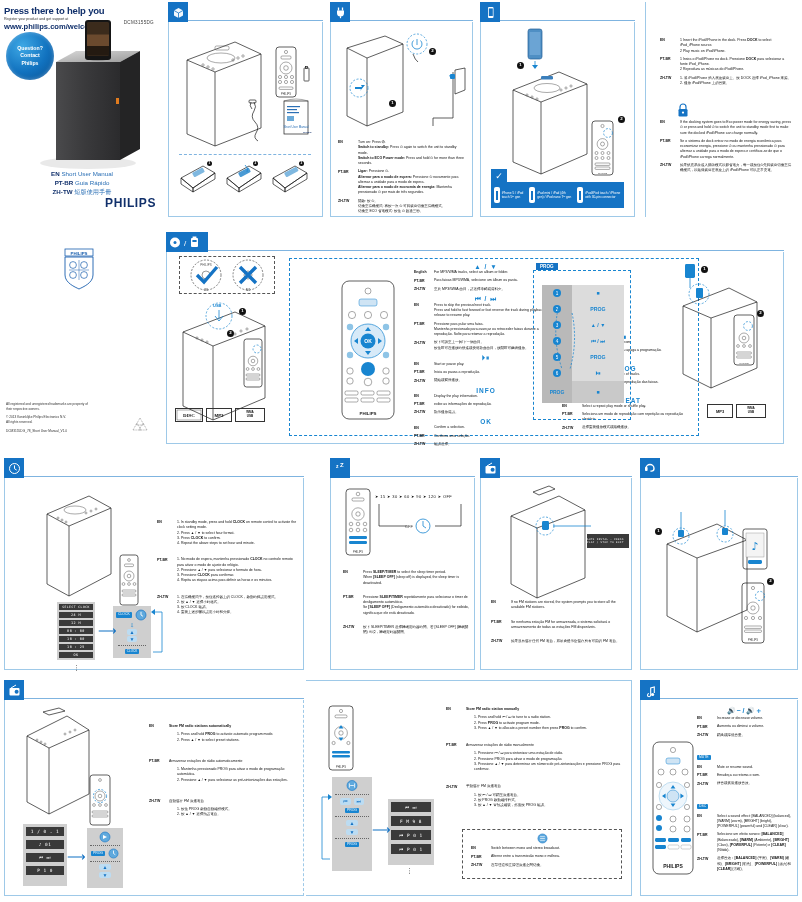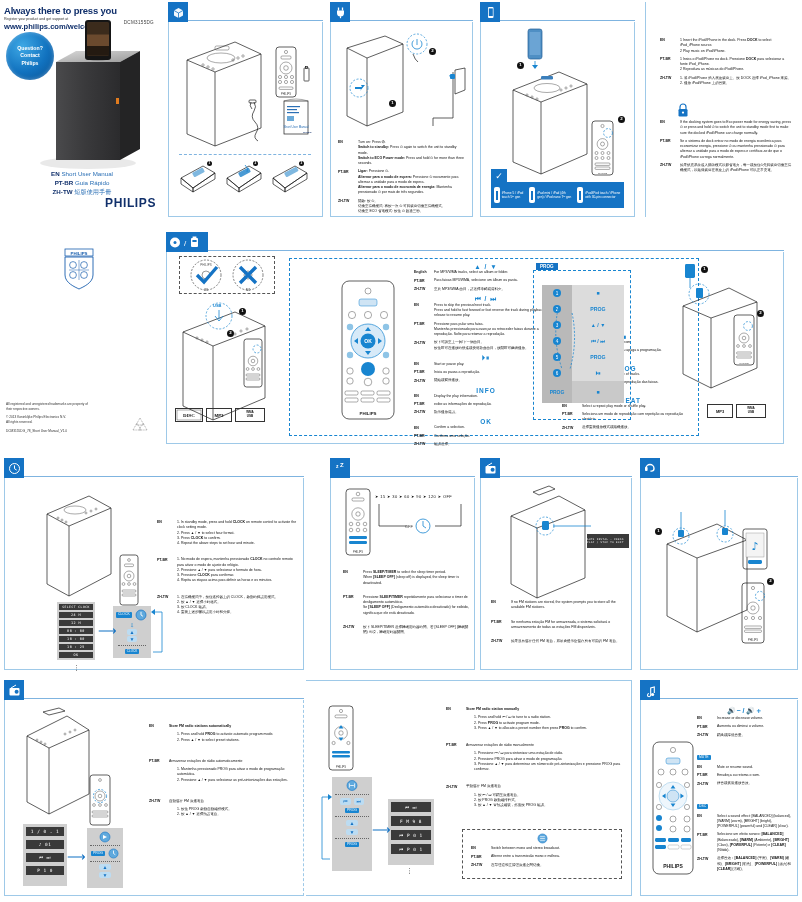--- a/index.html
+++ b/index.html
@@ -107,21 +107,21 @@
   .dashbox-dk { position:absolute; border:1px dashed #555; }
 
   .hr-dash { position:absolute; border-top:1px dashed #7fb4e0; }
 </style>
 </head>
 <body>
 
 <div class="sheet">
 
   <div class="cover">
-    <div class="cov-t1">Always there to press you</div>
+    <div class="cov-t1">Press there to help you</div>
     <div class="cov-t2">Register your product and get support at</div>
     <div class="cov-t3">www.philips.com/welcome</div>
     <div class="cov-model">DCM3155DG</div>
 
     <div class="qcp">
       <span>Question?</span>
       <span>Contact</span>
       <span>Philips</span>
     </div>
 

